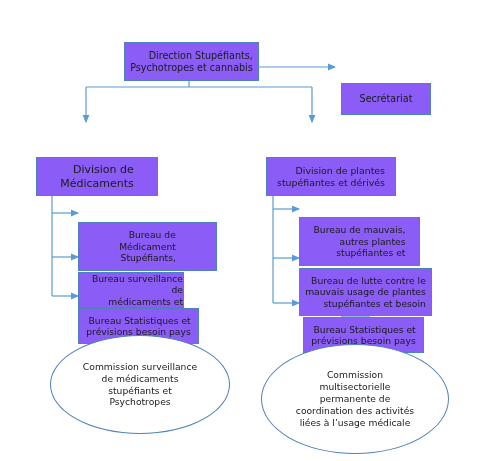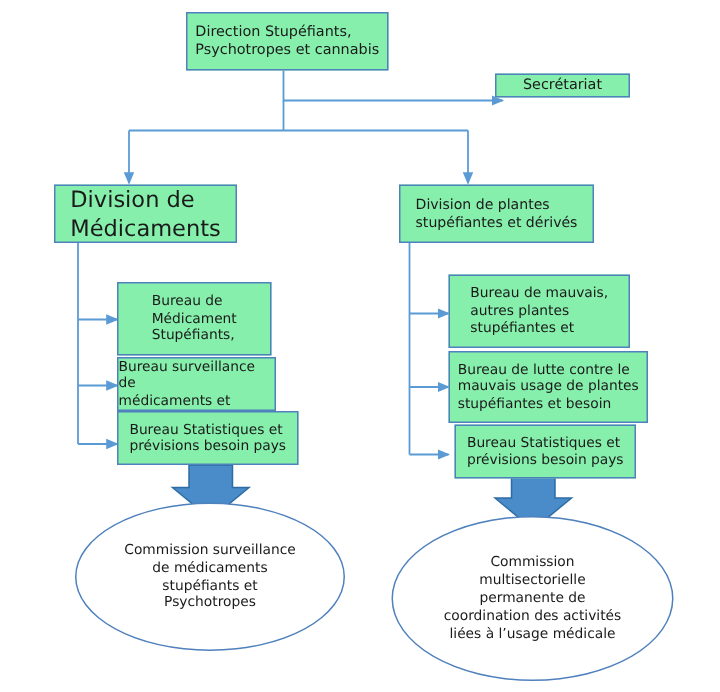--- a/index.html
+++ b/index.html
@@ -14,29 +14,30 @@
     position: relative;
     width: 480px;
     height: 461px;
     background: #ffffff;
     overflow: hidden;
   }
   .node {
     position: absolute;
     box-sizing: border-box;
     border: 1px solid #4f81bd;
-    background: #86efac;
+    background: #8b5cf6;
     color: #1a1a1a;
     display: flex;
     align-items: center;
     justify-content: center;
-    text-align: left;
+    text-align: right;
     line-height: 1.24;
     white-space: pre-line;
     z-index: 3;
+    margin-top: 34px;
   }
   .ellipse {
     position: absolute;
     box-sizing: border-box;
     border: 1px solid #4f81bd;
     border-radius: 50%;
     background: #ffffff;
     color: #1a1a1a;
     display: flex;
     align-items: center;
@@ -97,29 +98,29 @@
     </g>
 
     <g>
       <polygon points="341,317 370,317 370,332 381,332 355.5,353 330,332 341,332" fill="#4a8bc9" stroke="#2e6da4" stroke-width="1"></polygon>
     </g>
   </svg>
 
   <div class="node" style="left:124px; top:8px; width:135px; height:39px; font-size:9.6px;">Direction Stupéfiants,
 Psychotropes et cannabis</div>
 
-  <div class="node" style="left:330px; top:49px; width:90px; height:16px; font-size:9.6px;">Secrétariat</div>
+  <div class="node" style="left:341px; top:49px; width:90px; height:32px; font-size:9.6px;">Secrétariat</div>
 
-  <div class="node" style="left:36px; top:123px; width:122px; height:39px; font-size:15px;">Division de
+  <div class="node" style="left:36px; top:123px; width:122px; height:39px; font-size:11px;">Division de
 Médicaments</div>
 
   <div class="node" style="left:266px; top:123px; width:130px; height:39px; font-size:9.4px;">Division de plantes
 stupéfiantes et dérivés</div>
 
-  <div class="node" style="left:78px; top:188px; width:103px; height:49px; font-size:9.2px;">Bureau de
+  <div class="node" style="left:78px; top:188px; width:139px; height:49px; font-size:9.2px;">Bureau de
 Médicament
 Stupéfiants,</div>
 
   <div class="node" style="left:78px; top:238px; width:106px; height:36px; font-size:9.2px;">Bureau surveillance de
 médicaments et</div>
 
   <div class="node" style="left:78px; top:274px; width:121px; height:36px; font-size:9.2px;">Bureau Statistiques et
 prévisions besoin pays</div>
 
   <div class="node" style="left:299px; top:183px; width:121px; height:49px; font-size:9.2px;">Bureau de mauvais,

